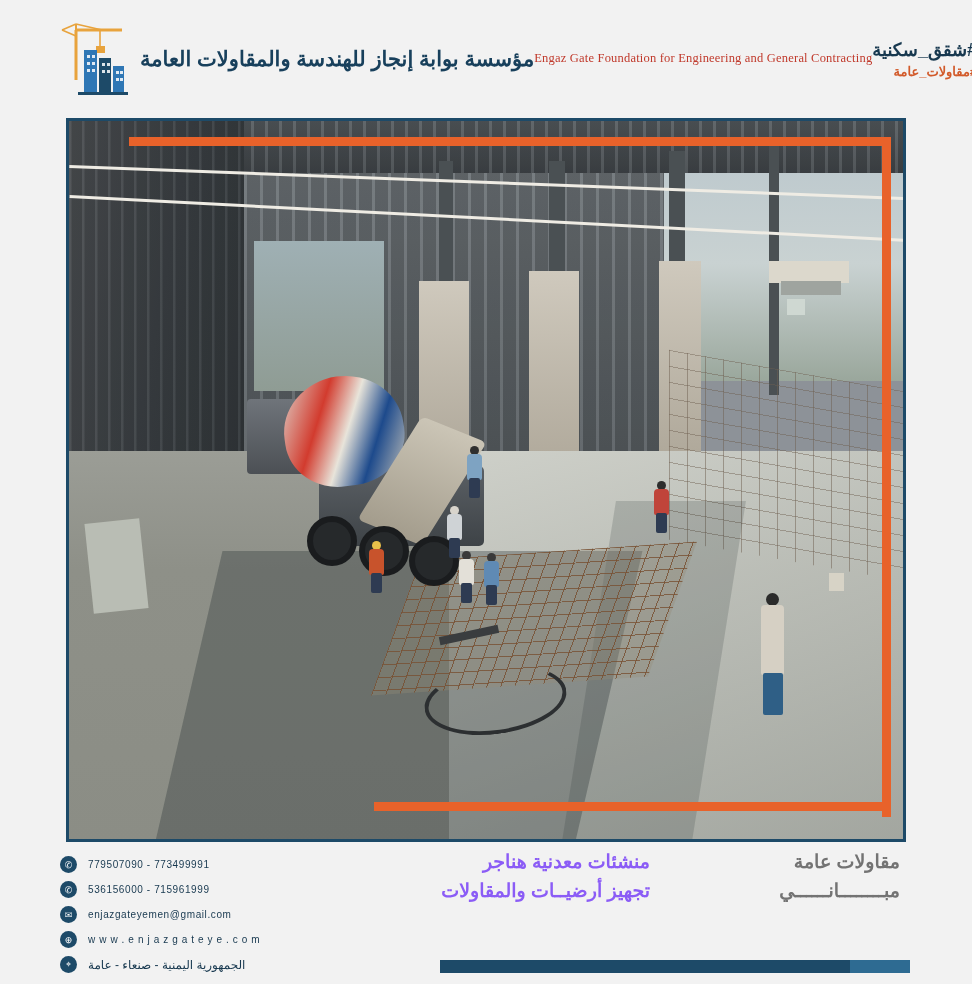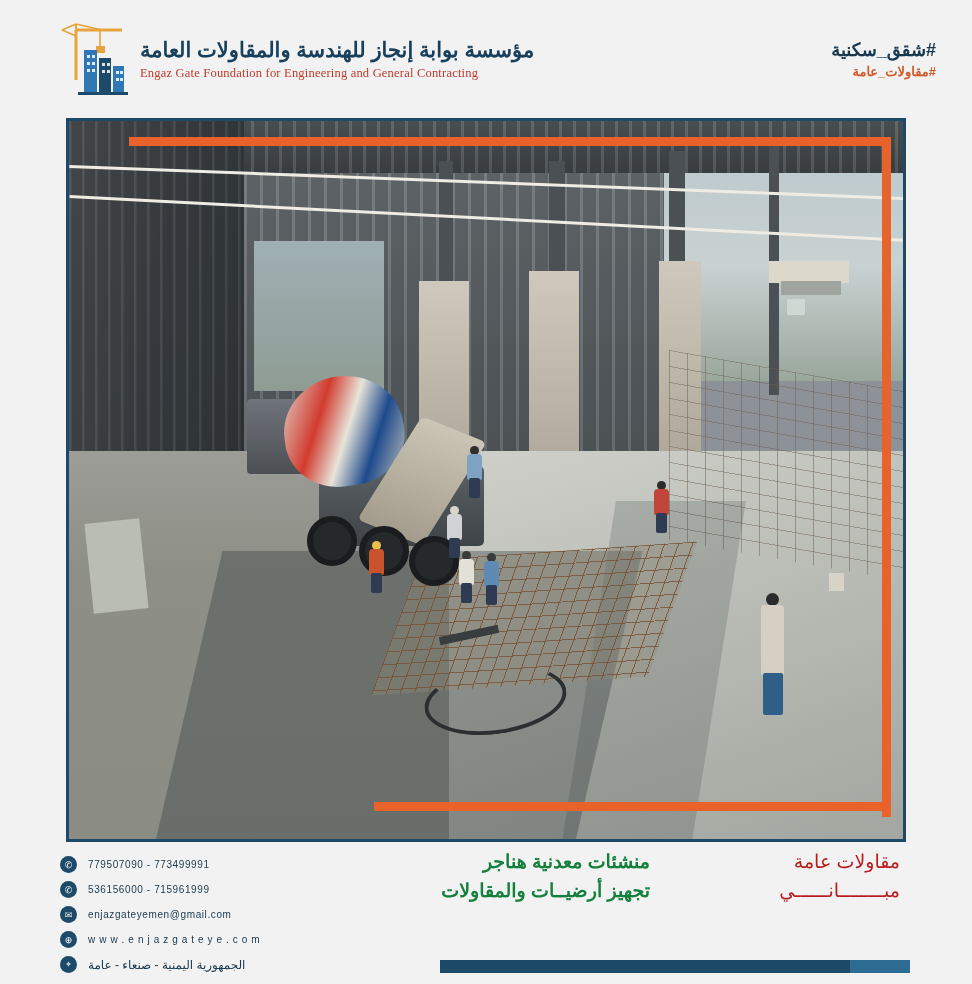--- a/index.html
+++ b/index.html
@@ -39,21 +39,21 @@
     flex: 0 0 auto;
   }
   .crane-logo {
     width: 74px;
     height: 74px;
     position: relative;
     margin-right: 10px;
   }
   .company-text {
     display: flex;
-    flex-direction: column;
+    flex-direction: row;
     justify-content: flex-end;
     line-height: 1.15;
   }
   .company-ar {
     font-size: 21px;
     font-weight: bold;
     color: #18405c;
     direction: rtl;
     letter-spacing: 0px;
     white-space: nowrap;
@@ -337,29 +337,29 @@
   }
   .svc-row {
     display: flex;
     justify-content: flex-start;
     align-items: baseline;
     margin-bottom: 6px;
   }
   .svc-a {
     width: 250px;
     font-size: 19px;
-    font-weight: normal;
-    color: #b91c1c;
+    font-weight: bold;
+    color: #737373;
     letter-spacing: 1px;
   }
   .svc-b {
     width: 270px;
     font-size: 19px;
     font-weight: bold;
-    color: #15803d;
+    color: #8b5cf6;
     letter-spacing: 1px;
   }
   .footer-bar {
     position: absolute;
     left: 440px; top: 112px;
     width: 470px; height: 13px;
     background: #1d4a68;
   }
   .footer-bar::after {
     content: "";

